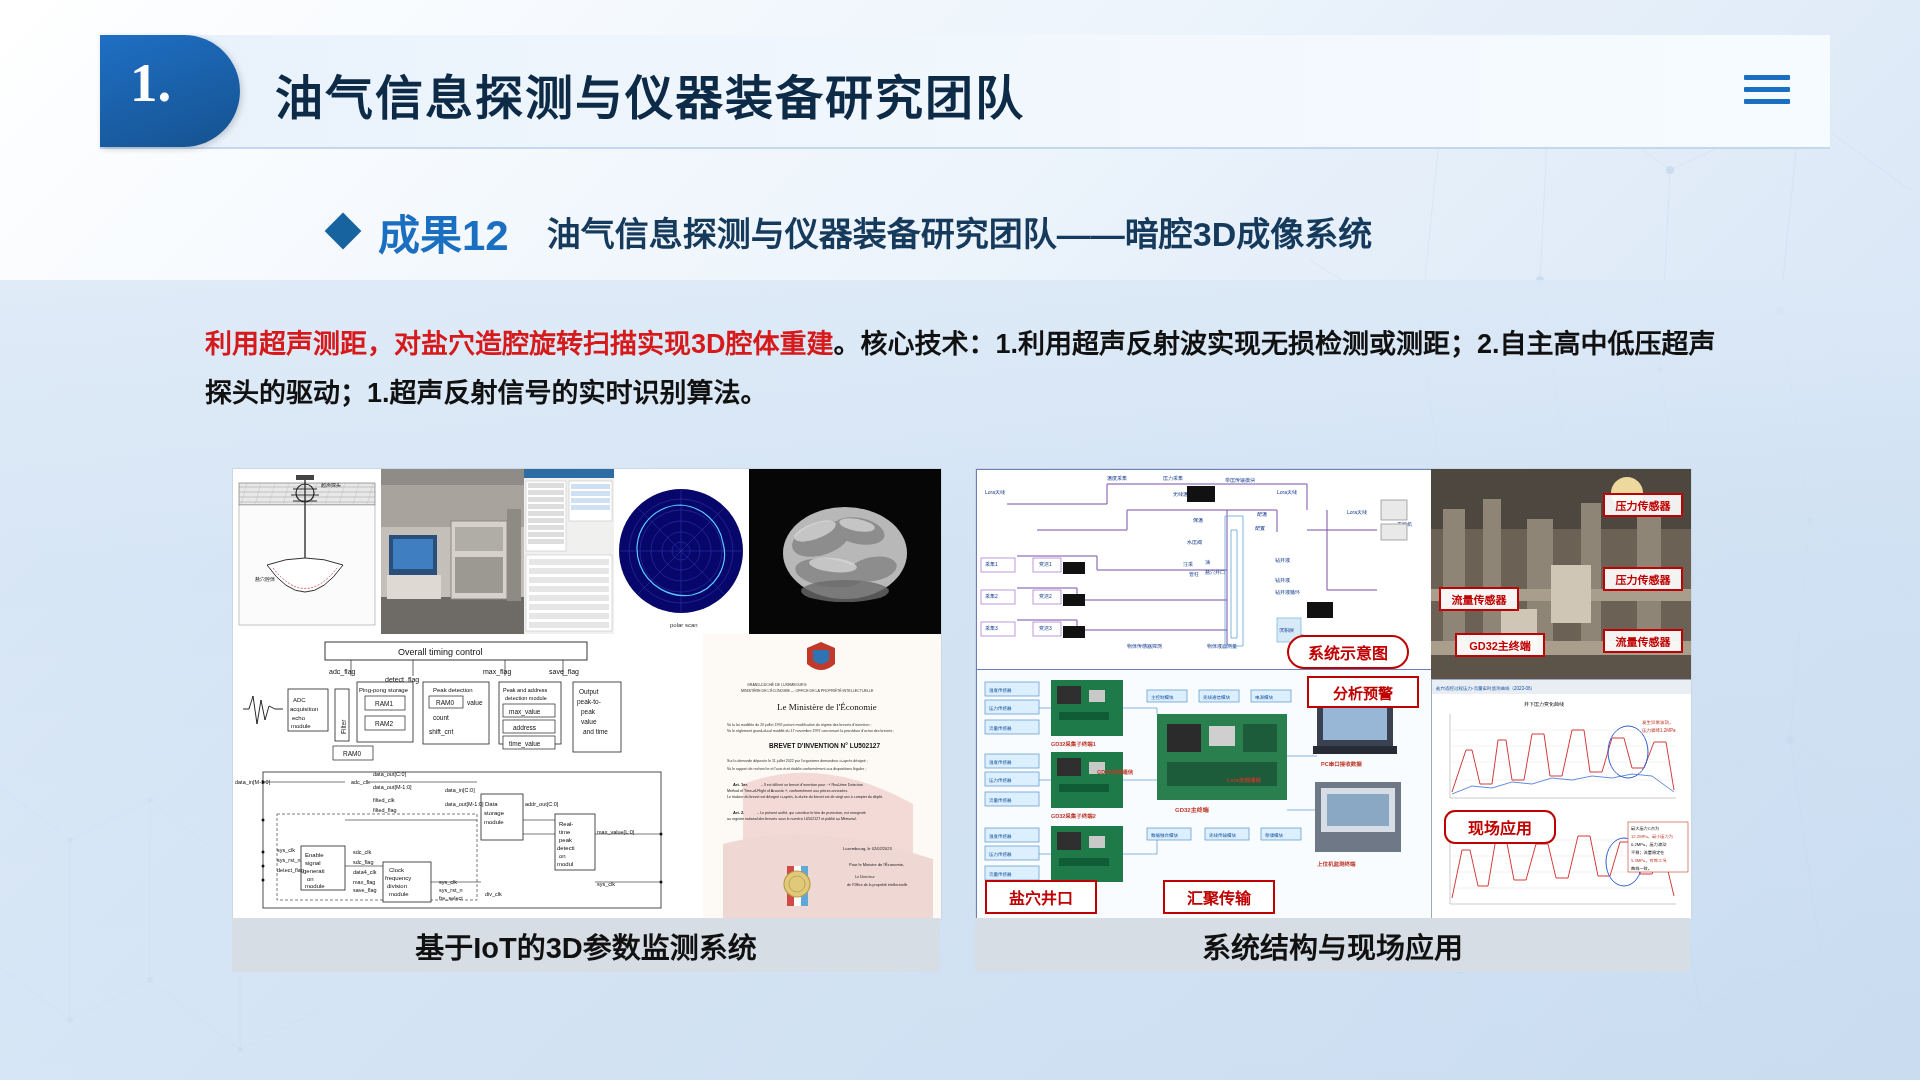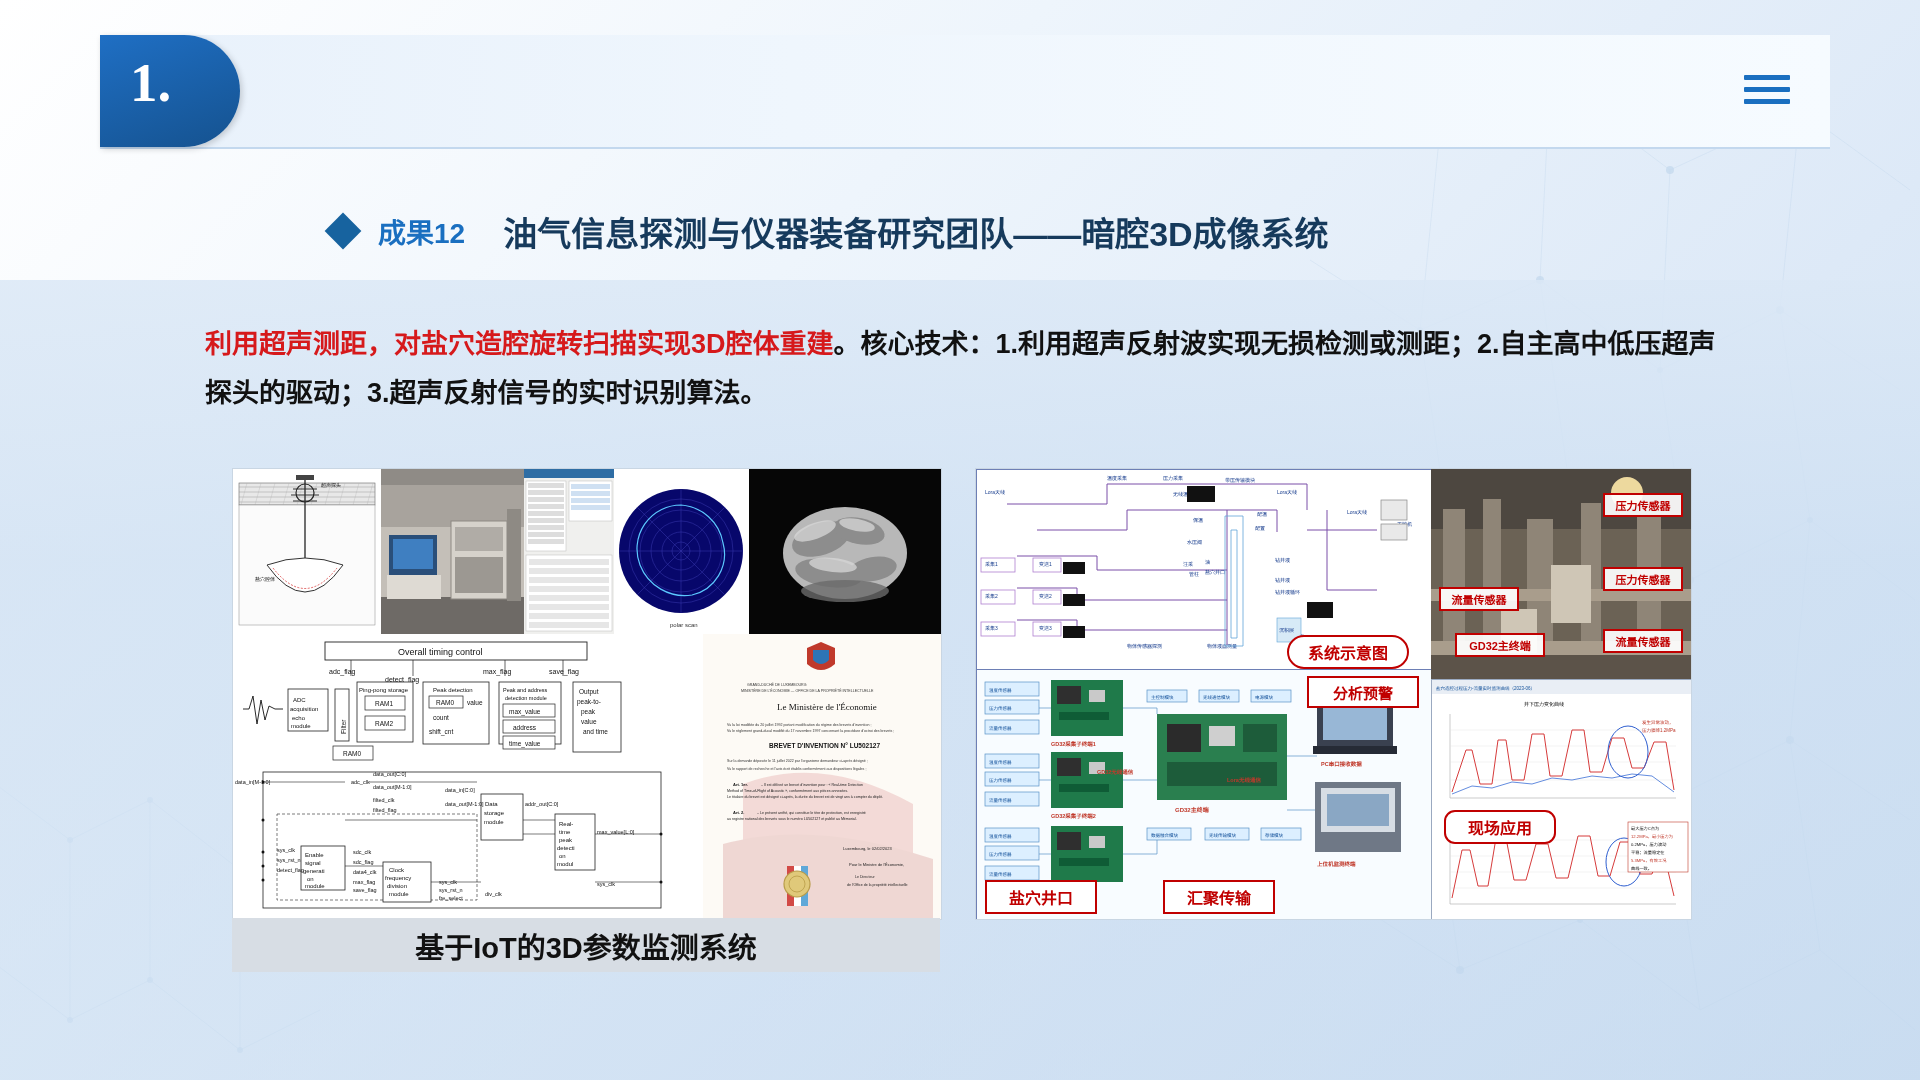--- a/index.html
+++ b/index.html
@@ -112,21 +112,21 @@
   }
   .diamond {
     width: 26px;
     height: 26px;
     background: #17639f;
     transform: rotate(45deg);
     margin-right: 22px;
     flex: 0 0 auto;
   }
   .subtitle-key {
-    font-size: 28px;
+    font-size: 42px;
     font-weight: bold;
     color: #1a6fc0;
     margin-right: 38px;
     white-space: nowrap;
   }
   .subtitle-text {
     font-size: 34px;
     font-weight: bold;
     color: #163a5c;
     white-space: nowrap;
@@ -260,37 +260,38 @@
       <circle cx="150" cy="320" r="3"></circle>
         <circle cx="240" cy="390" r="3"></circle>
     </g>
   </svg>
 
   <div class="header">
     <div class="header-bar"></div>
     <div class="header-badge">
       <span>1.</span>
     </div>
+    <div class="header-title">油气信息探测与仪器装备研究团队</div>
     <div class="hamburger">
       <i></i>
       <i></i>
       <i></i>
     </div>
   </div>
 
   <div class="subtitle-row">
     <div class="diamond"></div>
     <div class="subtitle-key">成果12</div>
     <div class="subtitle-text">油气信息探测与仪器装备研究团队——暗腔3D成像系统</div>
   </div>
 
   <div class="body-band"></div>
 
   <div class="paragraph">
-    <span class="red">利用超声测距，对盐穴造腔旋转扫描实现3D腔体重建</span><span class="norm">。核心技术：</span><span class="norm">1.利用超声反射波实现无损检测或测距；</span><span class="norm">2.自主高中低压超声探头的驱动；</span><span class="norm">3.超声反射信号的实时识别算法。</span>
+    <span class="red">利用超声测距，对盐穴造腔旋转扫描实现3D腔体重建</span><span class="norm">。核心技术：</span><span class="norm">1.利用超声反射波实现无损检测或测距；</span><span class="norm">2.自主高中低压超声探头的驱动；</span><span class="norm">1.超声反射信号的实时识别算法。</span>
   </div>
 
   <div class="panel panel-left">
 
     <div class="img-box" style="left:0;top:0;width:148px;height:165px;background:#fdfdfd;">
       <svg width="148" height="165" viewBox="0 0 148 165">
         <rect x="0" y="0" width="148" height="165" fill="#ffffff"></rect>
         <rect x="6" y="14" width="136" height="22" fill="#e8e8e8" stroke="#666" stroke-width="0.6"></rect>
         <g stroke="#888" stroke-width="0.4">
           <path d="M6 18 L142 18"></path>
@@ -875,14 +876,15 @@
           <text x="199" y="182" fill="#c0392b">5.3MPa，有效工况</text>
           <text x="199" y="190" fill="#111">曲线一致。</text>
         </g>
       </svg>
       <div class="redbox" style="left:12px;top:130px;width:108px;height:30px;font-size:16px;border-radius:11px;">
         <span>现场应用</span>
       </div>
     </div>
   </div>
 
+  <div class="caption-bar caption-right">系统结构与现场应用</div>
 
 </div>
 
 </body></html>

